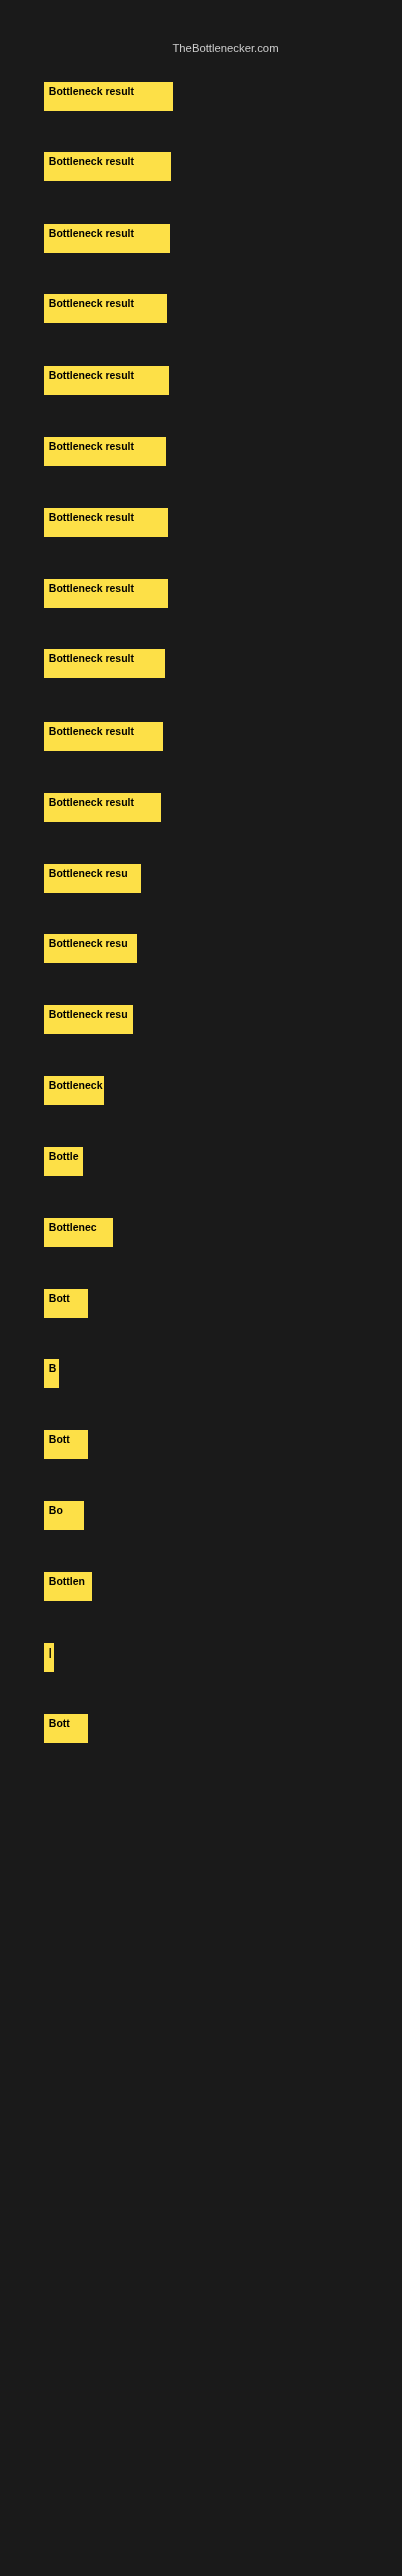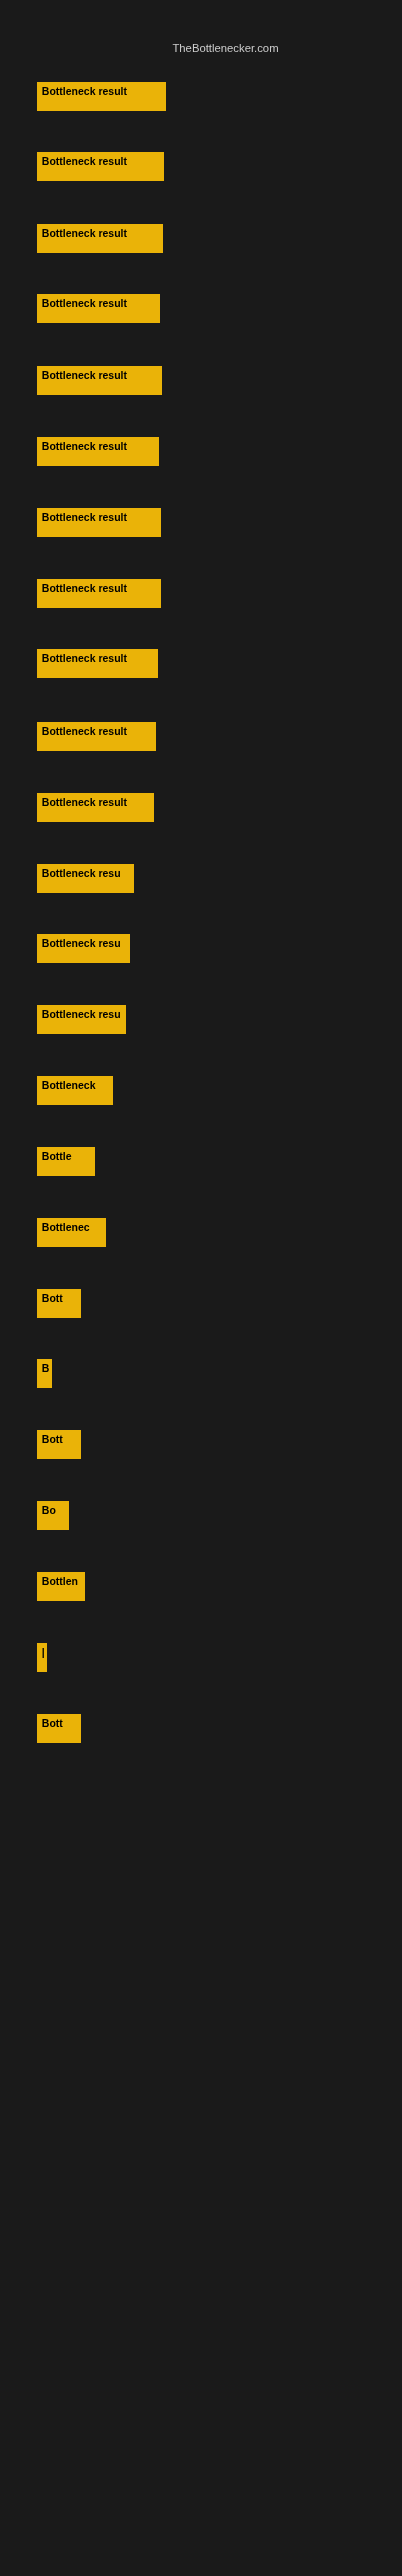--- a/index.html
+++ b/index.html
@@ -19,22 +19,22 @@
     .site-title {
       text-align: center;
       color: #cccccc;
       font-size: 11.3px;
       padding: 6.4px 0;
       font-weight: normal;
     }
 
     .bottleneck-bar {
       position: absolute;
-      left: 1px;
-      background-color: #eab308;
+      left: 8px;
+      background-color: #fde047;
       color: #000000;
       font-size: 10.5px;
       font-weight: bold;
       padding: 3.2px 4.8px;
       white-space: nowrap;
       overflow: hidden;
       line-height: 1.3;
     }
   </style>
 </head>
@@ -50,24 +50,24 @@
     <div class="bottleneck-bar" style="top: 330px; width: 125px; height: 29px;">Bottleneck result</div>
     <div class="bottleneck-bar" style="top: 401px; width: 122px; height: 29px;">Bottleneck result</div>
     <div class="bottleneck-bar" style="top: 472px; width: 124px; height: 29px;">Bottleneck result</div>
     <div class="bottleneck-bar" style="top: 543px; width: 124px; height: 29px;">Bottleneck result</div>
     <div class="bottleneck-bar" style="top: 613px; width: 121px; height: 29px;">Bottleneck result</div>
     <div class="bottleneck-bar" style="top: 686px; width: 119px; height: 29px;">Bottleneck result</div>
     <div class="bottleneck-bar" style="top: 757px; width: 117px; height: 29px;">Bottleneck result</div>
     <div class="bottleneck-bar" style="top: 828px; width: 97px; height: 29px;">Bottleneck resu</div>
     <div class="bottleneck-bar" style="top: 898px; width: 93px; height: 29px;">Bottleneck resu</div>
     <div class="bottleneck-bar" style="top: 969px; width: 89px; height: 29px;">Bottleneck resu</div>
-    <div class="bottleneck-bar" style="top: 1040px; width: 76px; height: 29px;">Bottleneck</div>
-    <div class="bottleneck-bar" style="top: 1111px; width: 58px; height: 29px;">Bottle</div>
+    <div class="bottleneck-bar" style="top: 1040px; width: 60px; height: 29px;">Bottleneck</div>
+    <div class="bottleneck-bar" style="top: 1111px; width: 39px; height: 29px;">Bottle</div>
     <div class="bottleneck-bar" style="top: 1182px; width: 69px; height: 29px;">Bottlenec</div>
     <div class="bottleneck-bar" style="top: 1253px; width: 44px; height: 29px;">Bott</div>
     <div class="bottleneck-bar" style="top: 1323px; width: 14.5px; height: 29px;">B</div>
     <div class="bottleneck-bar" style="top: 1394px; width: 44px; height: 29px;">Bott</div>
-    <div class="bottleneck-bar" style="top: 1465px; width: 32px; height: 29px;">Bo</div>
+    <div class="bottleneck-bar" style="top: 1465px; width: 40px; height: 29px;">Bo</div>
     <div class="bottleneck-bar" style="top: 1536px; width: 48px; height: 29px;">Bottlen</div>
     <div class="bottleneck-bar" style="top: 1607px; width: 9.7px; height: 29px;">|</div>
     <div class="bottleneck-bar" style="top: 1678px; width: 44px; height: 29px;">Bott</div>
   </div>
 
 
 </body></html>

